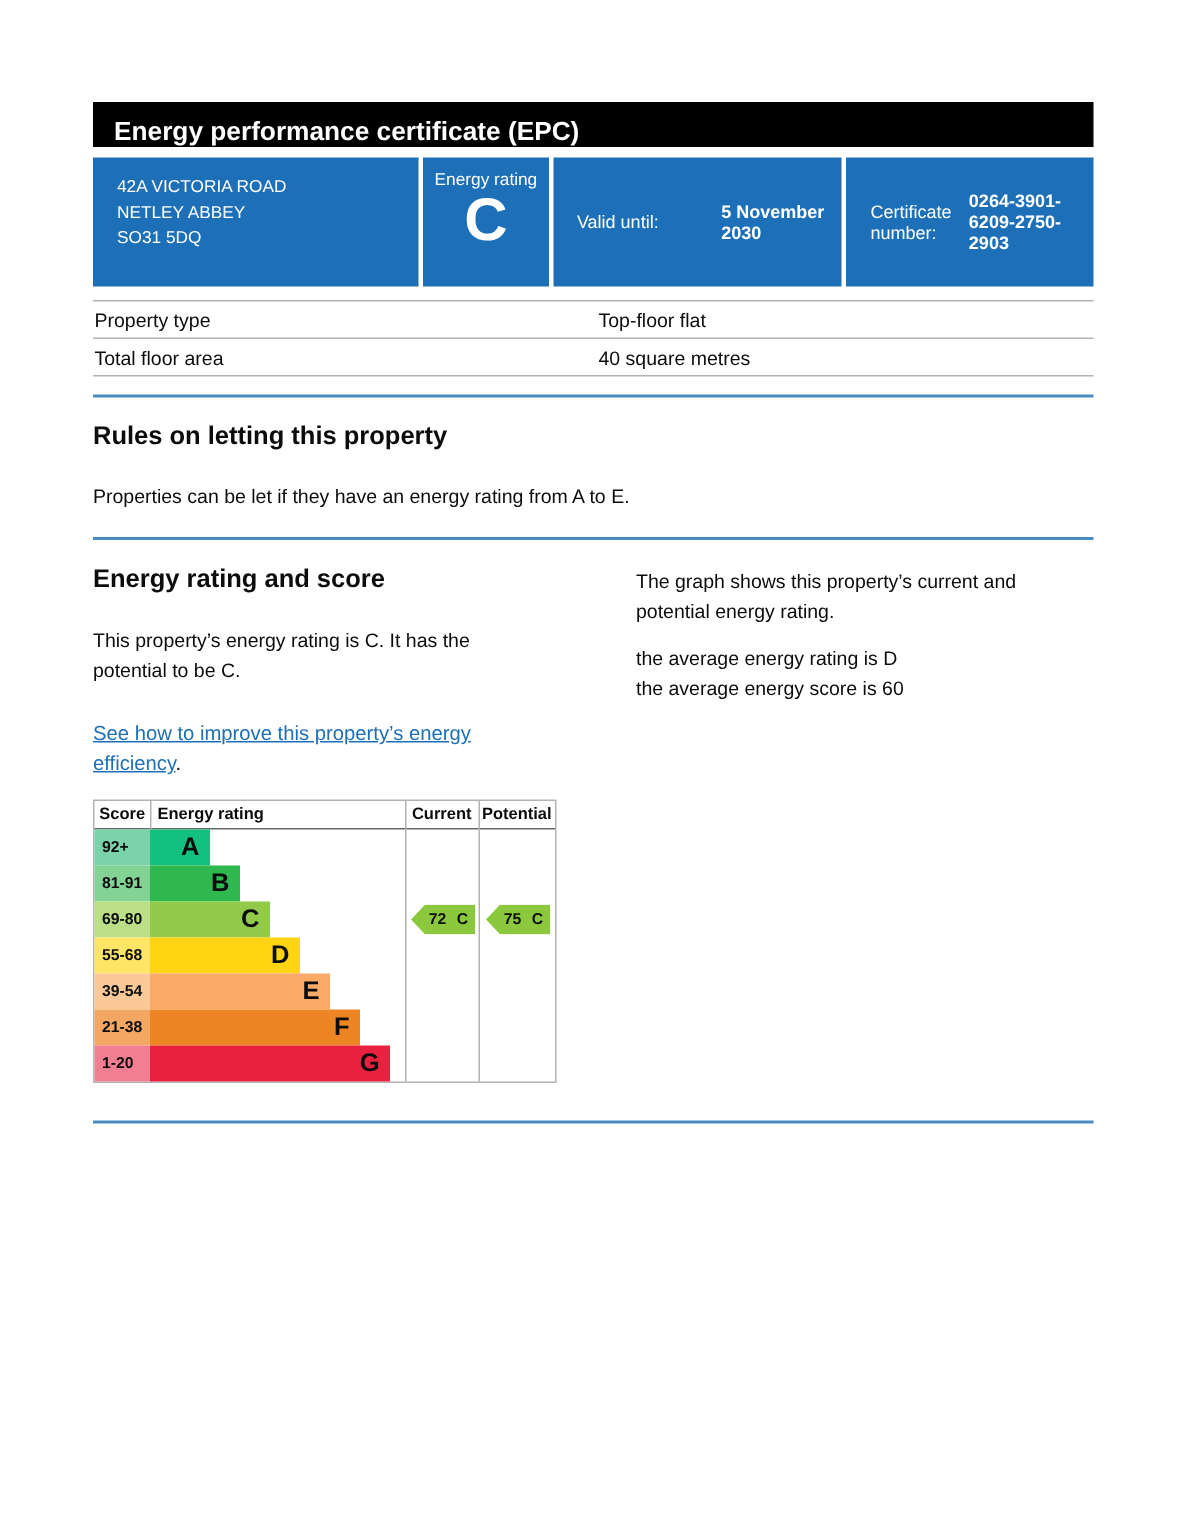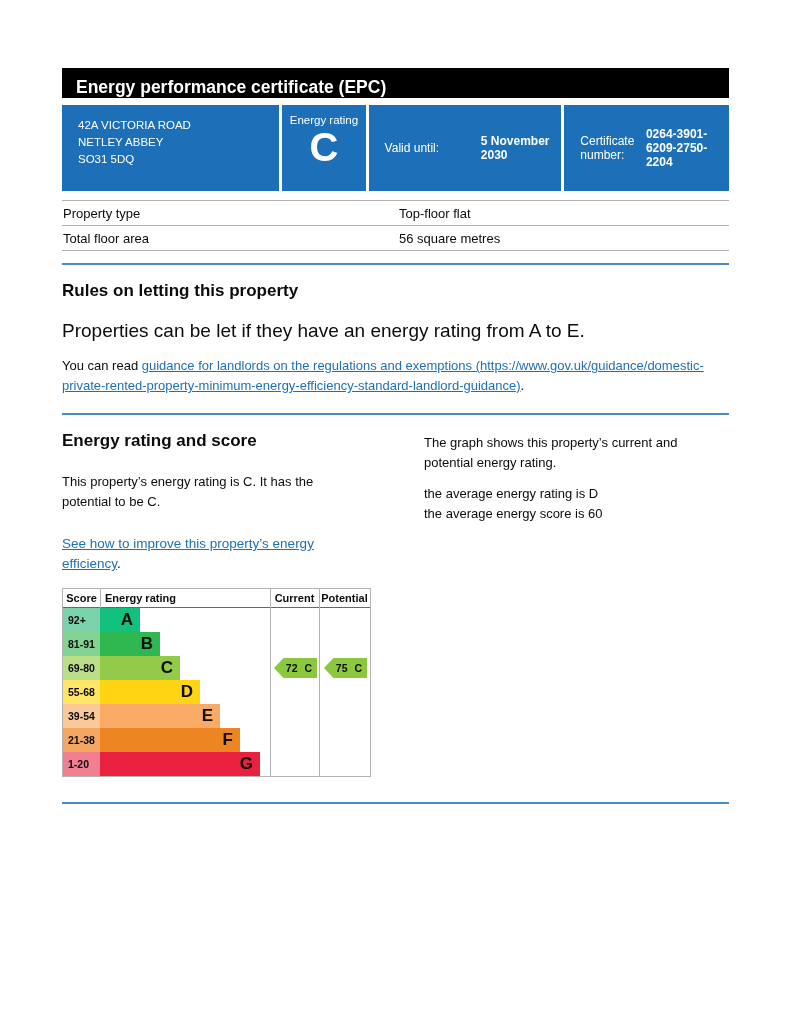--- a/index.html
+++ b/index.html
@@ -37,21 +37,21 @@
   .pt-label{width:336px;}
   .pt-value{flex:1;}
 
   .divider{height:2px;background:#4a8bc2;}
   .divider.d1{margin-top:12px;}
   .divider.d2{margin-top:17px;}
   .divider.d3{margin-top:25px;}
 
   h2{font-size:17px;font-weight:bold;margin:0;}
   .rules-heading{margin-top:16px;}
-  .rules-p1{font-size:19px;margin:20px 0 0 0;line-height:20px;}
+  .rules-p1{font-size:13px;margin:20px 0 0 0;line-height:20px;}
   .rules-p2{font-size:13px;margin:15px 0 0 0;line-height:20px;white-space:pre-line;}
   a.link{color:#1d70b8;text-decoration:underline;cursor:pointer;}
 
   
   .columns{display:flex;margin-top:16px;}
   .col-left{width:352px;box-sizing:border-box;}
   .col-right{width:315px;box-sizing:border-box;padding-left:10px;}
   .col-left .intro{font-size:13px;line-height:20px;margin:21px 0 0 0;white-space:pre-line;width:320px;}
   .improve-link-p{font-size:13.5px;line-height:20px;margin:22px 0 0 0;white-space:pre-line;width:320px;}
   .col-right p{font-size:13px;line-height:19.5px;white-space:pre-line;}
@@ -93,42 +93,40 @@
       <div class="rating-label">Energy rating</div>
       <div class="rating-letter">C</div>
     </div>
     <div class="validity-panel">
       <div class="blue validity-row">
         <span class="validity-label">Valid until:</span>
         <span class="validity-value">5 November 2030</span>
       </div>
       <div class="blue validity-row">
         <span class="validity-label">Certificate number:</span>
-        <span class="validity-value">0264-3901-6209-2750-2204</span>
+        <span class="validity-value">0264-3901-6209-2750-2903</span>
       </div>
     </div>
   </div>
 
   <div class="property-table">
       <div class="pt-row">
         <div class="pt-label">Property type</div>
         <div class="pt-value">Top-floor flat</div>
       </div>
       <div class="pt-row last">
         <div class="pt-label">Total floor area</div>
-        <div class="pt-value">56 square metres</div>
+        <div class="pt-value">40 square metres</div>
       </div>
     </div>
 
   <div class="divider d1"></div>
 
   <h2 class="rules-heading">Rules on letting this property</h2>
   <p class="rules-p1">Properties can be let if they have an energy rating from A to E.</p>
-  <p class="rules-p2"><span>You can read </span><a class="link">guidance for landlords on the regulations and exemptions (https://www.gov.uk/guidance/domestic-
-private-rented-property-minimum-energy-efficiency-standard-landlord-guidance)</a><span>.</span></p>
 
   <div class="divider d2"></div>
 
   <div class="columns">
     <div class="col-left">
       <h2>Energy rating and score</h2>
       <p class="intro">This property’s energy rating is C. It has the
 potential to be C.</p>
       <p class="improve-link-p"><a class="link">See how to improve this property’s energy
 efficiency</a><span>.</span></p>

